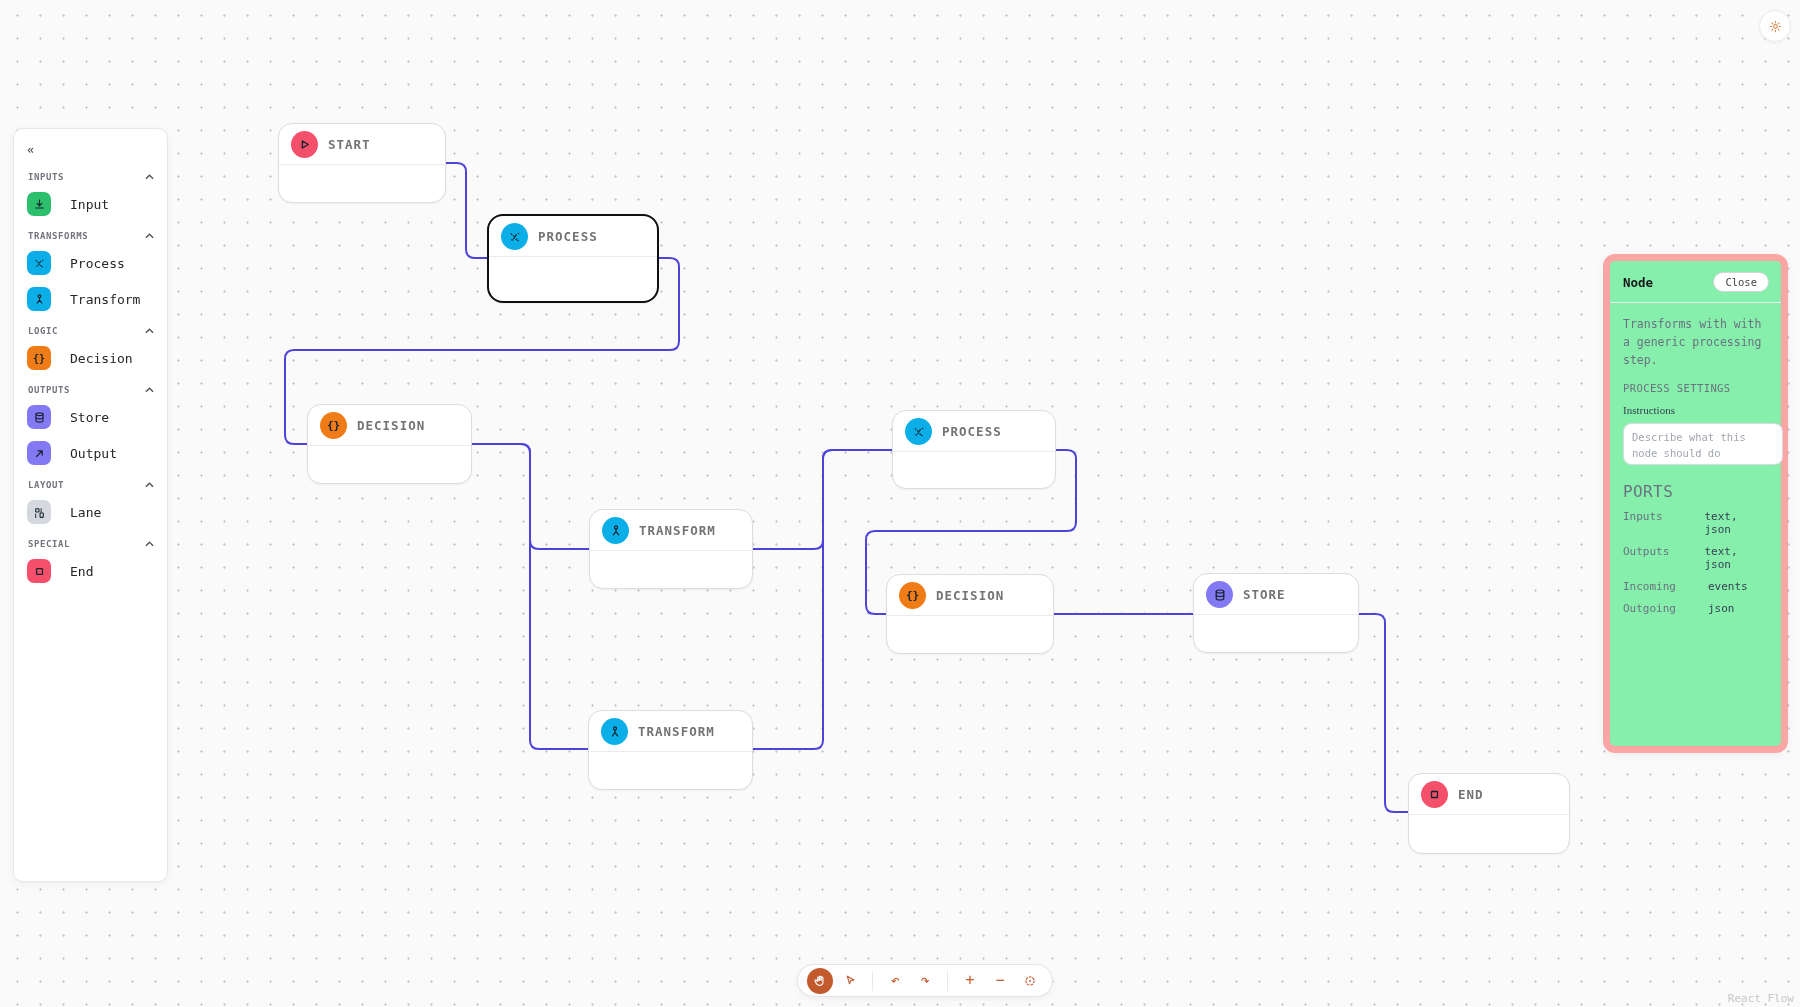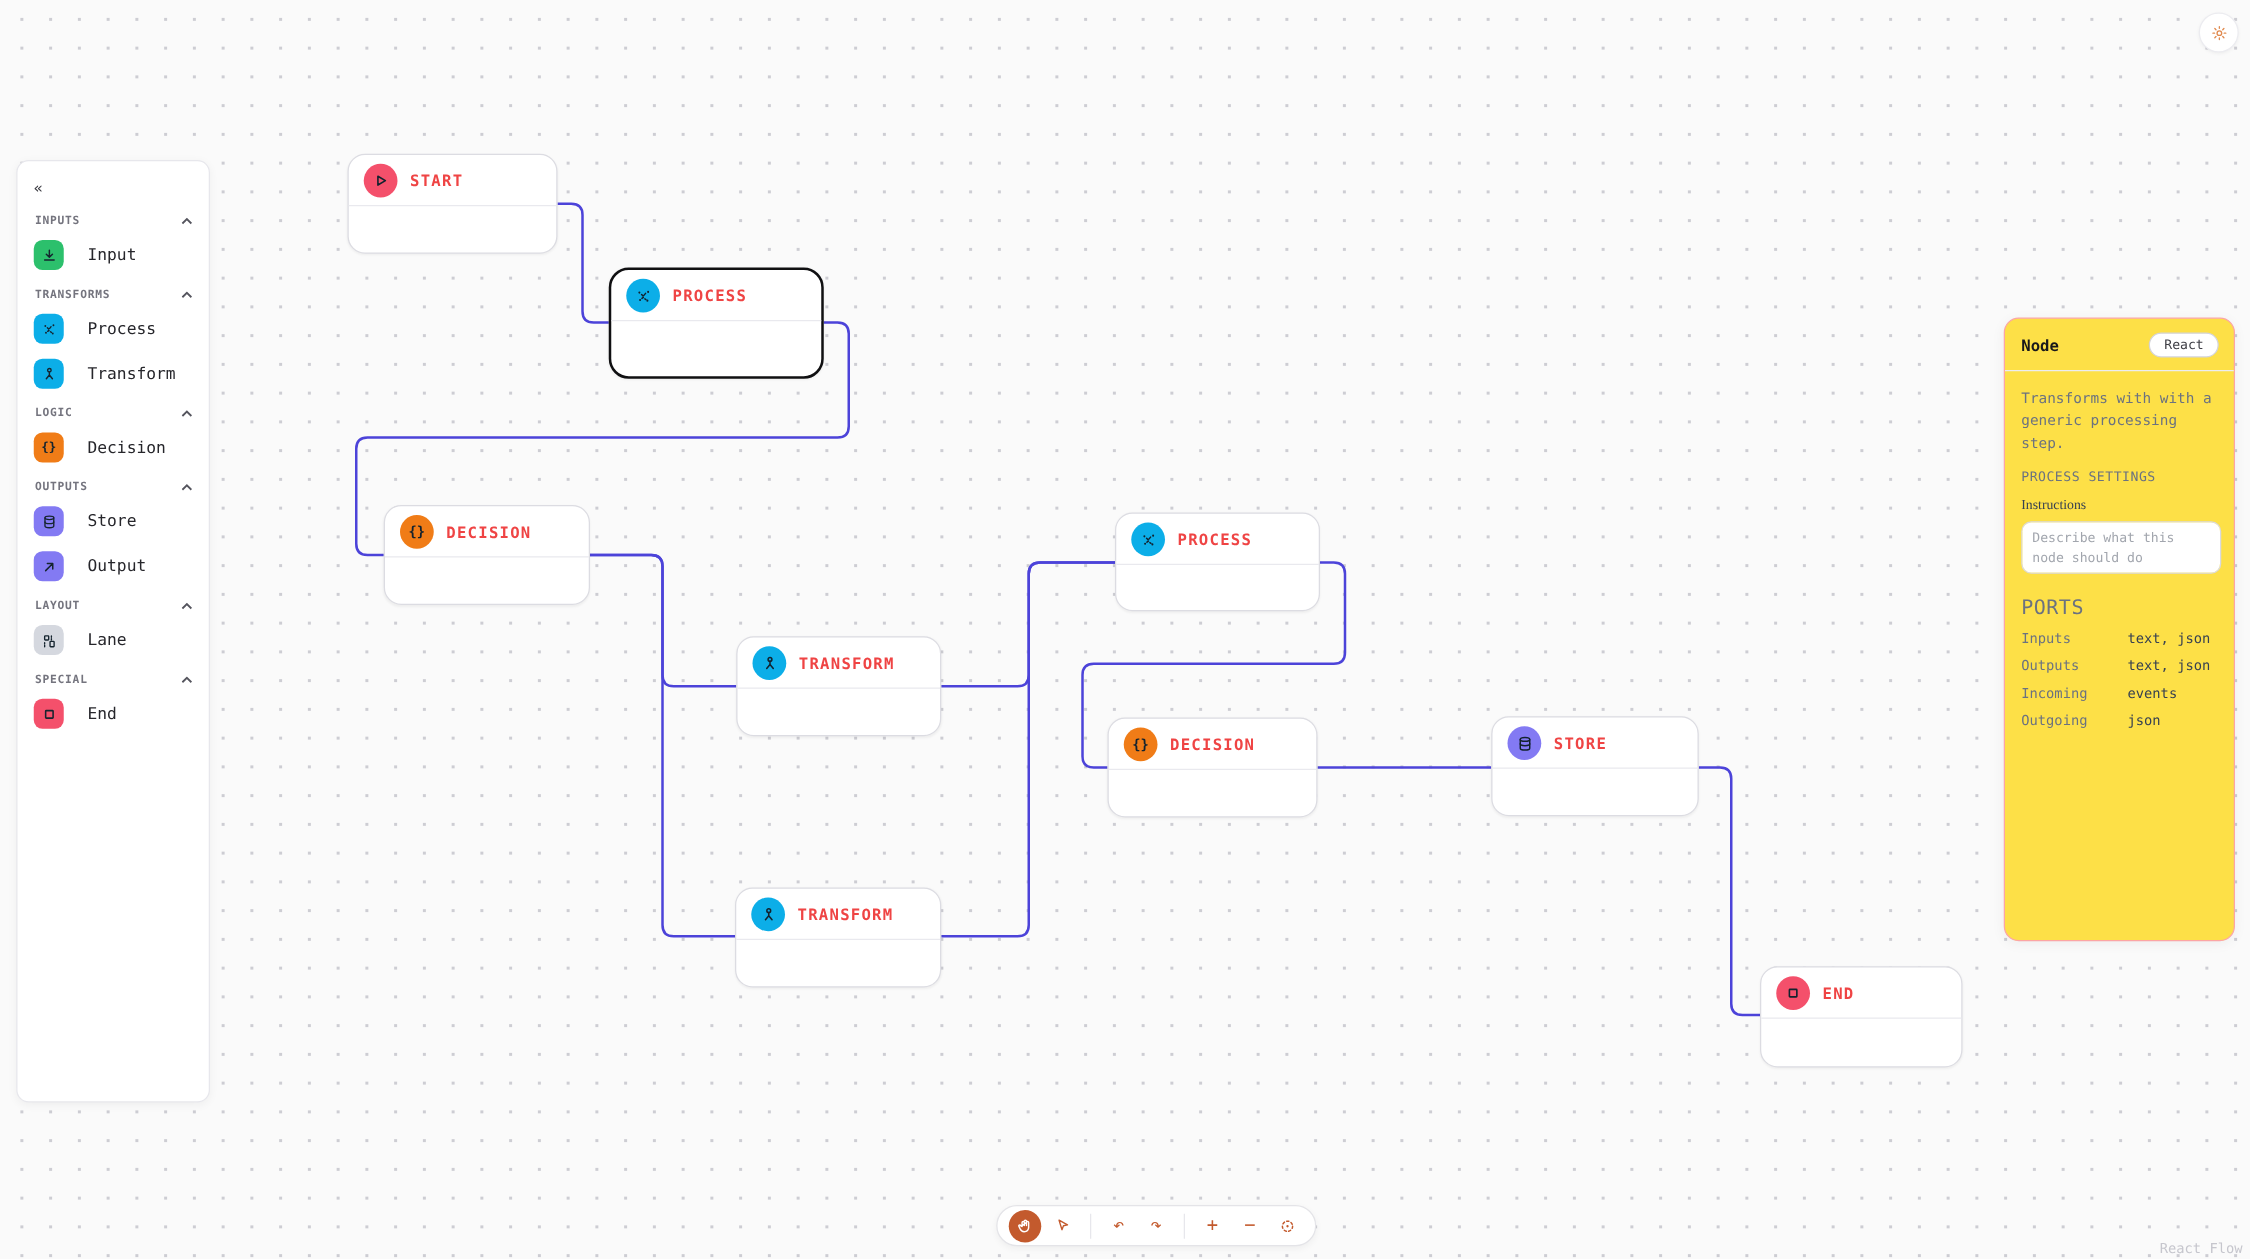--- a/index.html
+++ b/index.html
@@ -32,21 +32,21 @@
     padding:7px 12px 6px 12px;
     border-bottom:1px solid #e9e9ee;
     min-height:34px;
   }
   .node-icon {
     width:27px; height:27px; border-radius:50%;
     display:flex; align-items:center; justify-content:center;
     flex:0 0 auto; color:#12222e;
   }
   .node-title {
-    font-size:12.5px; font-weight:bold; color:#ef4444; letter-spacing:1px;
+    font-size:12.5px; font-weight:bold; color:#737373; letter-spacing:1px;
   }
   .node-body { flex:1; }
 
   
   .sidebar {
     position:absolute; left:13px; top:128px; width:155px; height:754px; z-index:10;
     background:#fff; border:1px solid #e7e7ec; border-radius:10px;
     box-shadow:0 2px 8px rgba(0,0,0,.05);
     padding:10px 10px 10px 9px;
   }
@@ -69,21 +69,21 @@
     width:24px; height:24px; border-radius:7px;
     display:flex; align-items:center; justify-content:center;
     flex:0 0 auto; color:#15242f;
   }
   .side-item-label { font-size:13px; color:#26262b; }
   .chev { color:#55555e; display:flex; }
 
   
   .inspector {
     position:absolute; left:1603px; top:254px; width:185px; height:499px; z-index:10;
-    background:#fde047; border:1px solid #fca5a5; border-radius:12px;
+    background:#86efac; border:7px solid #fca5a5; border-radius:12px;
     box-shadow:0 2px 10px rgba(0,0,0,.05);
   }
   .inspector-header {
     display:flex; align-items:center; justify-content:space-between;
     padding:11px 12px 10px 13px; border-bottom:1px solid #ececf0;
   }
   .inspector-title { font-size:12.5px; font-weight:bold; color:#18181b; }
   .close-btn {
     font-size:10.5px; color:#3f3f46; background:#fff;
     border:1px solid #d4d4da; border-radius:999px; padding:3px 11px; cursor:pointer;
@@ -405,21 +405,21 @@
           </svg>
       </span>
       <span class="side-item-label">End</span>
     </div>
   </div>
 </div>
 
 <div class="inspector">
   <div class="inspector-header">
     <span class="inspector-title">Node</span>
-    <button class="close-btn">React</button>
+    <button class="close-btn">Close</button>
   </div>
   <div class="inspector-body">
     <div class="inspector-desc">Transforms with with a generic processing step.</div>
     <div class="settings-heading">PROCESS SETTINGS</div>
     <div class="instructions-label">Instructions</div>
     <textarea class="instructions-input" placeholder="Describe what this node should do" style=""></textarea>
     <div class="ports-heading">PORTS</div>
     <div class="port-row">
       <span class="port-label">Inputs</span>
       <span class="port-value">text, json</span>

